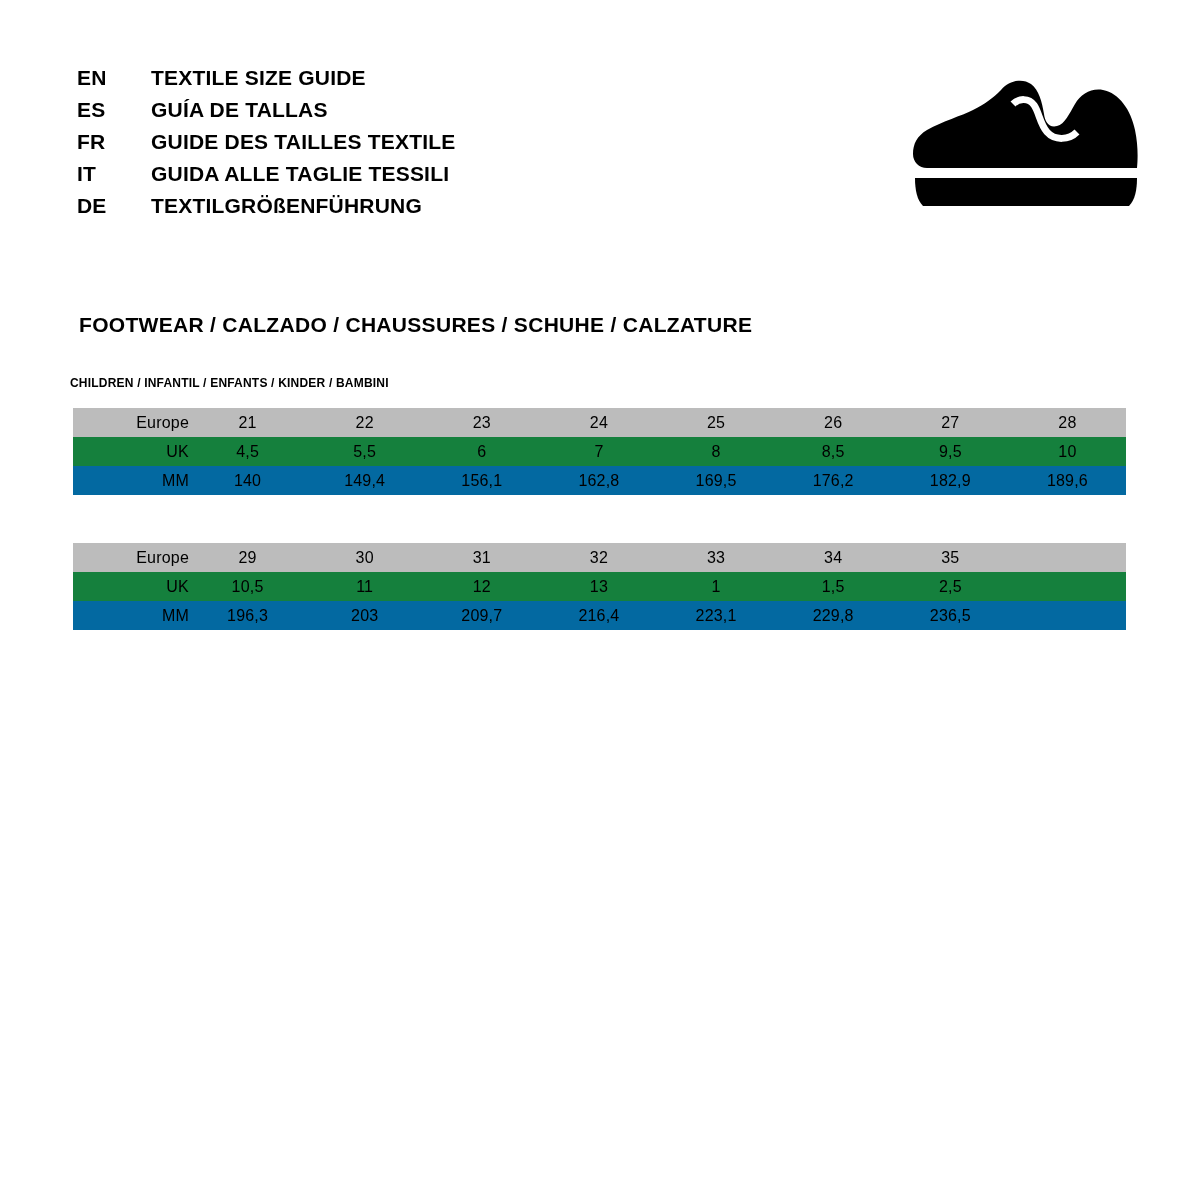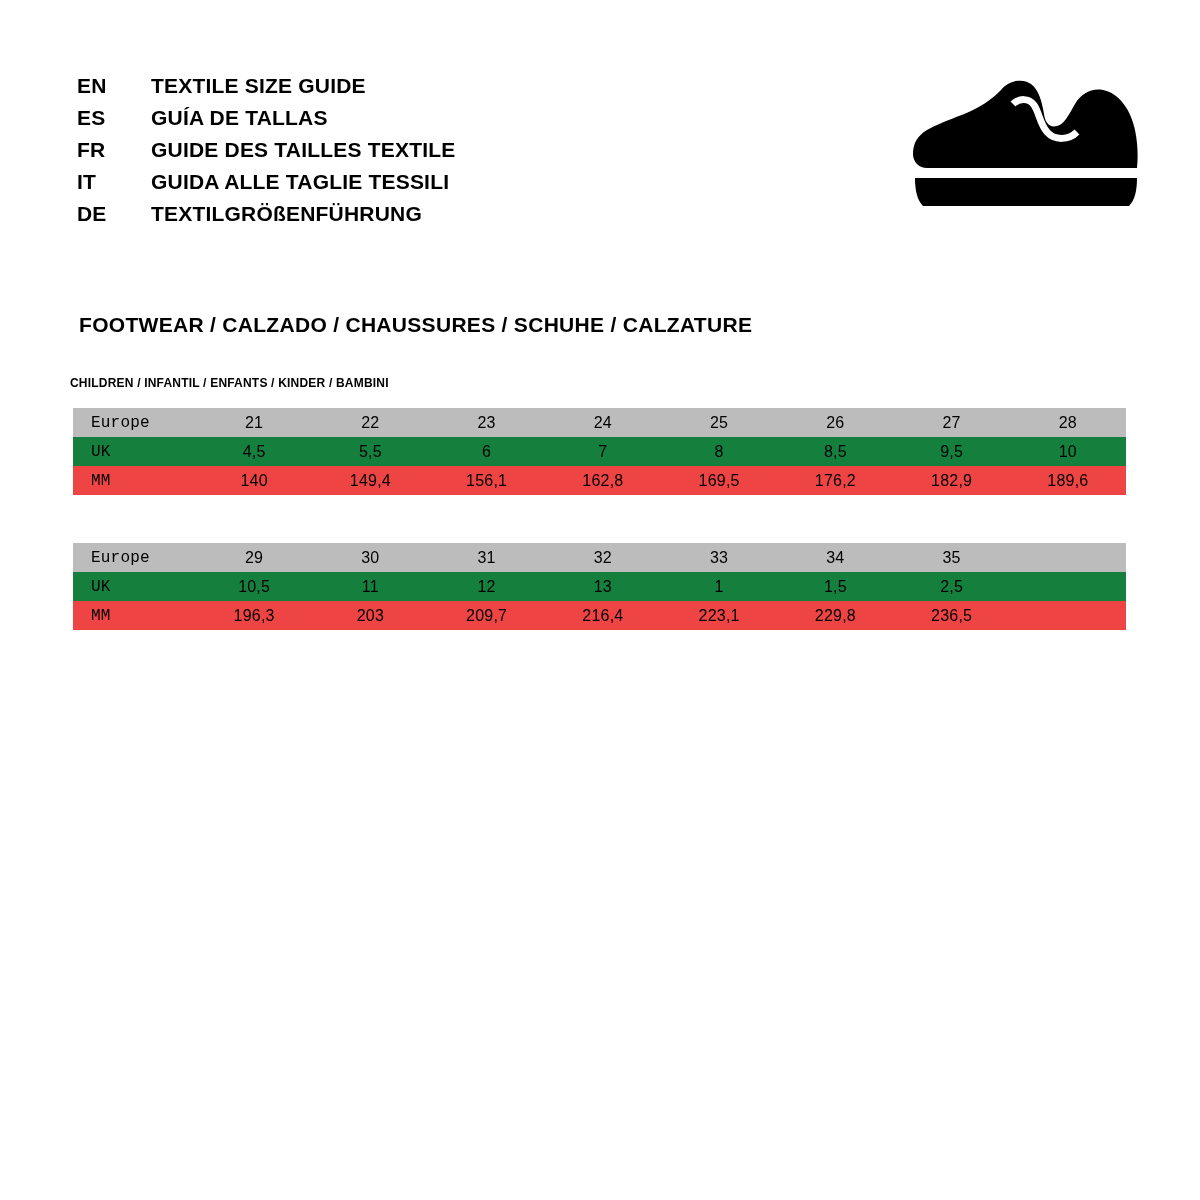--- a/index.html
+++ b/index.html
@@ -22,21 +22,21 @@
 
   
   .lang-block {
     position: absolute;
     left: 77px;
     top: 66px;
     width: 600px;
   }
   .lang-row {
     display: flex;
-    align-items: flex-end;
+    align-items: flex-start;
     height: 32px;
   }
   .lang-code {
     width: 74px;
     font-size: 21px;
     font-weight: bold;
     letter-spacing: 0.2px;
   }
   .lang-title {
     font-size: 21px;
@@ -85,33 +85,32 @@
 
   .size-table td {
     height: 29px;
     font-size: 16px;
     text-align: center;
     vertical-align: middle;
     padding: 0;
     letter-spacing: 0.2px;
   }
   .size-table td.label {
-    text-align: left;
-    padding-left: 18px;
+    text-align: right;
+    padding-left: 11px;
     width: 105px;
-    font-family: Liberation Mono, monospace;
   }
   .row-head td {
     background: #bcbcbc;
   }
   .row-alt td {
     background: #15803d;
   }
   .row-shade td {
-    background: #ef4444;
+    background: #0369a1;
   }
 </style>
 </head>
 <body>
 
 <div class="page">
 
   <div class="lang-block">
     <div class="lang-row">
       <div class="lang-code">EN</div>

